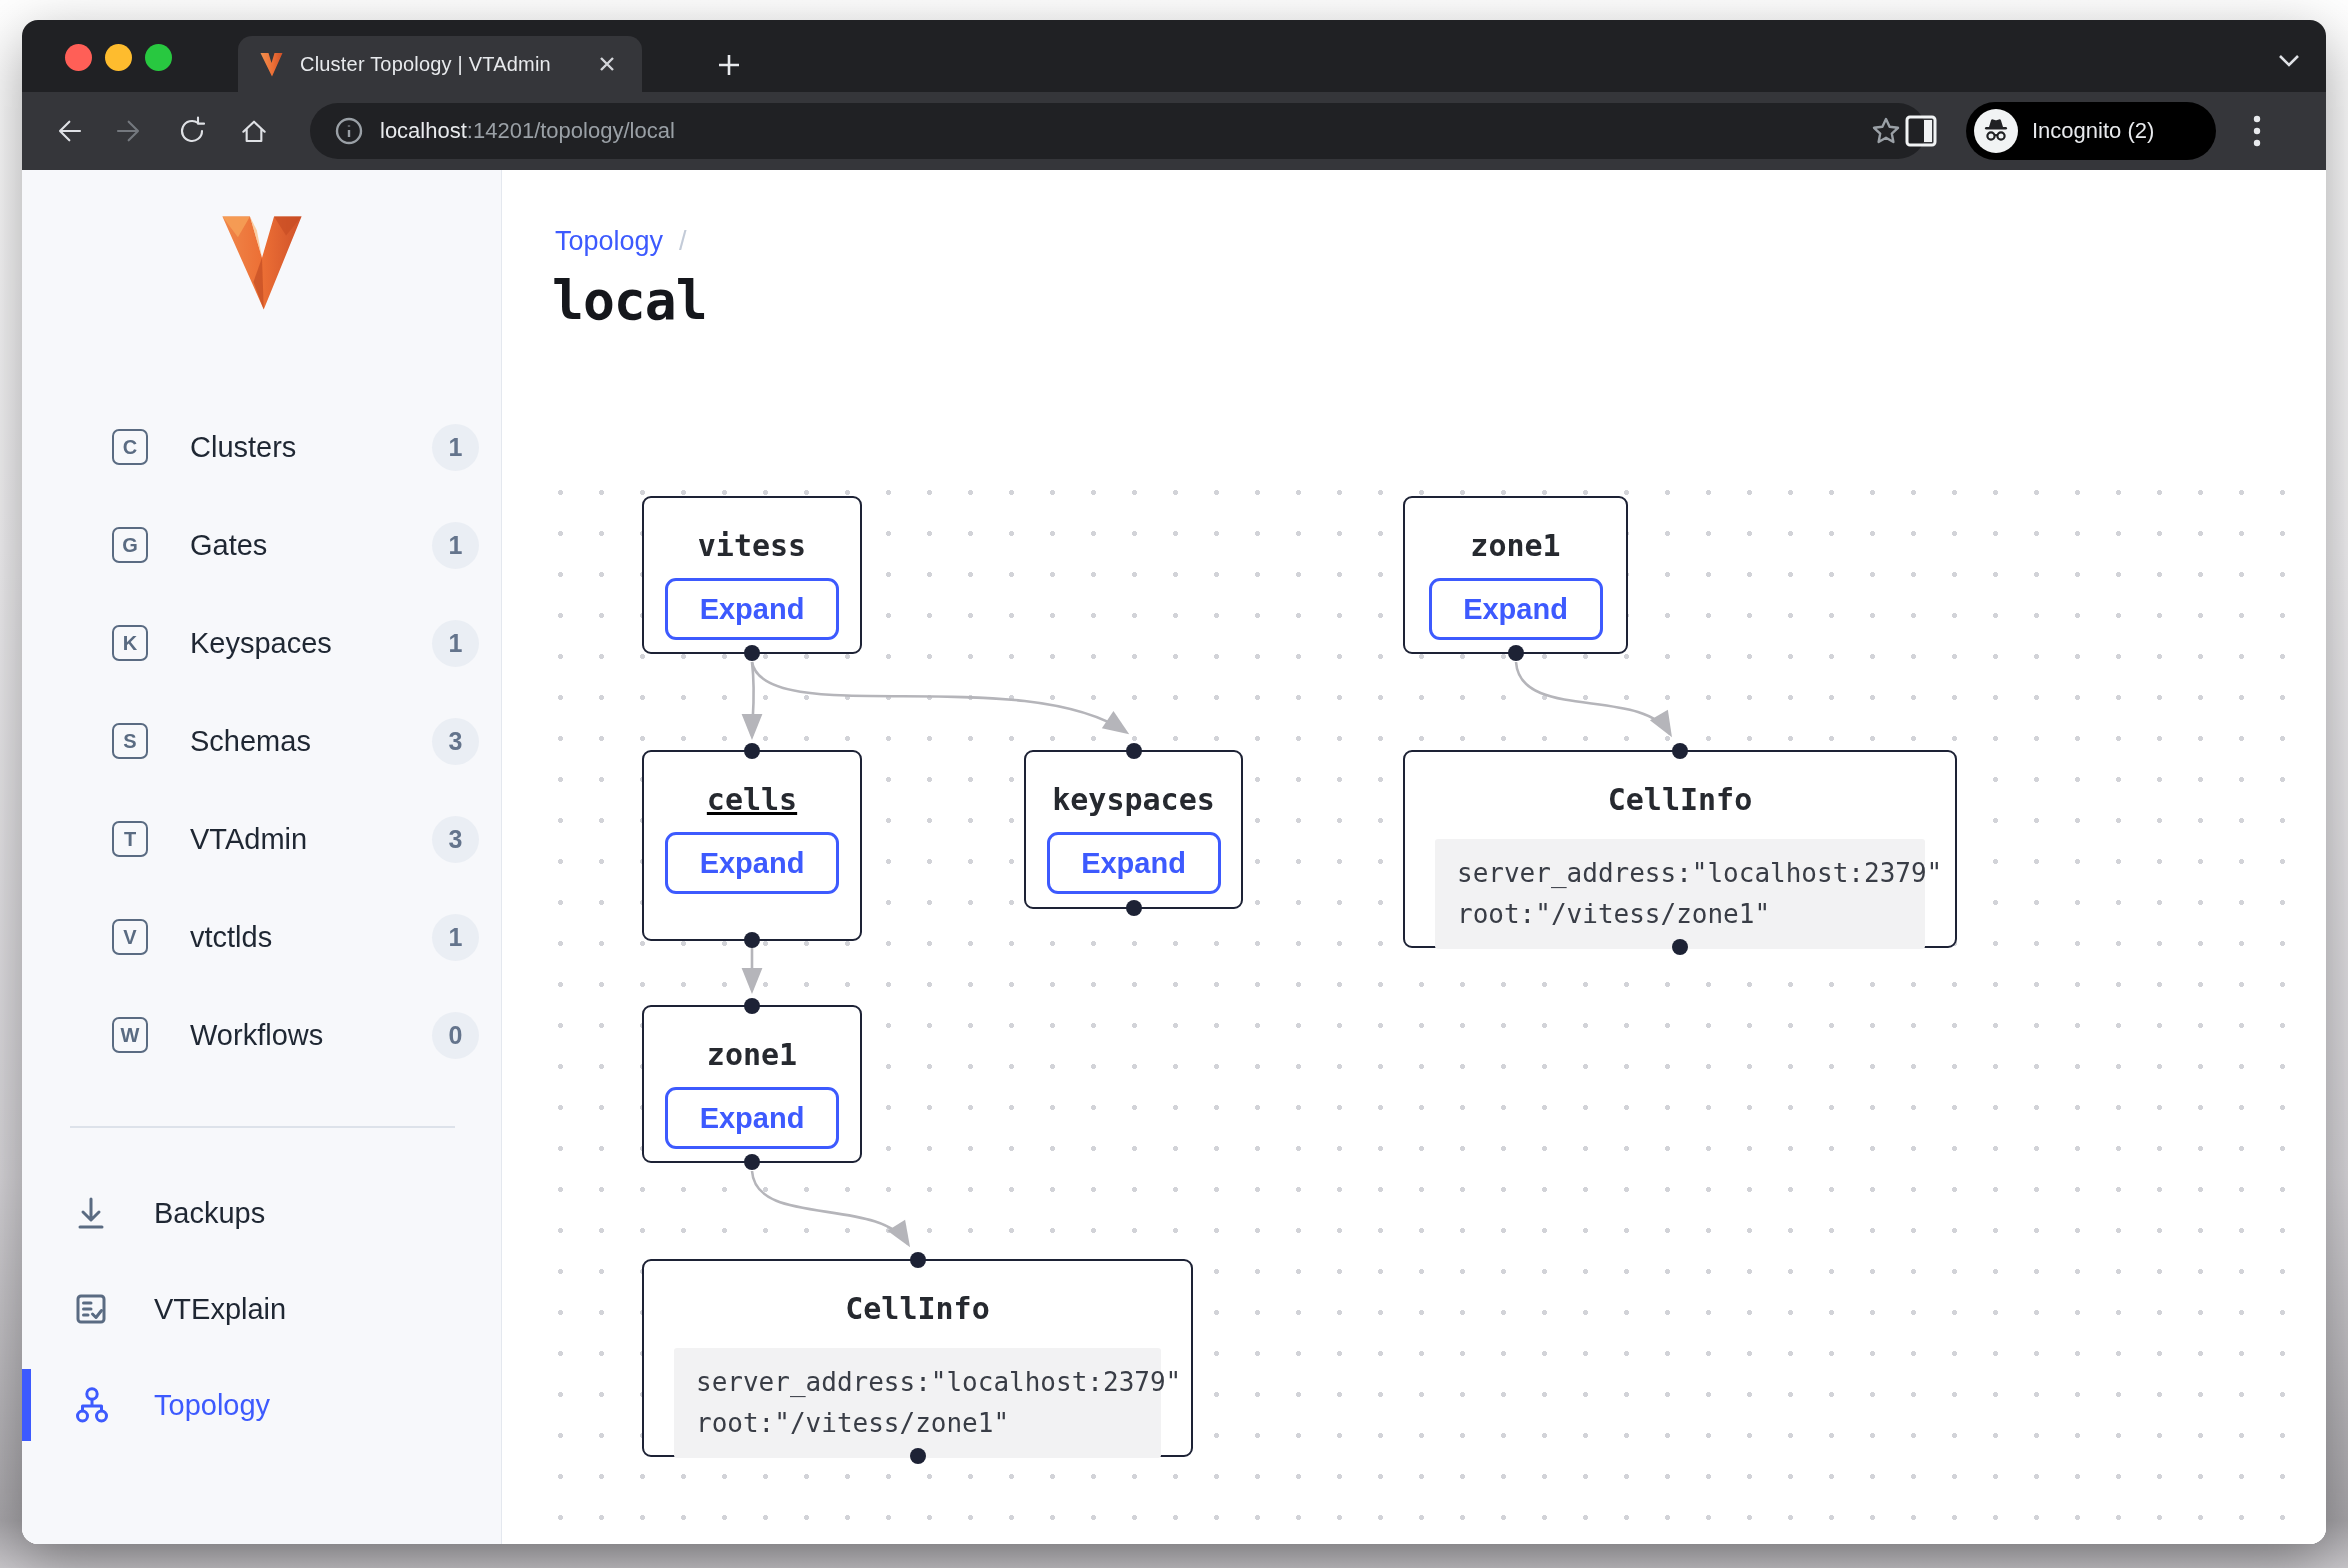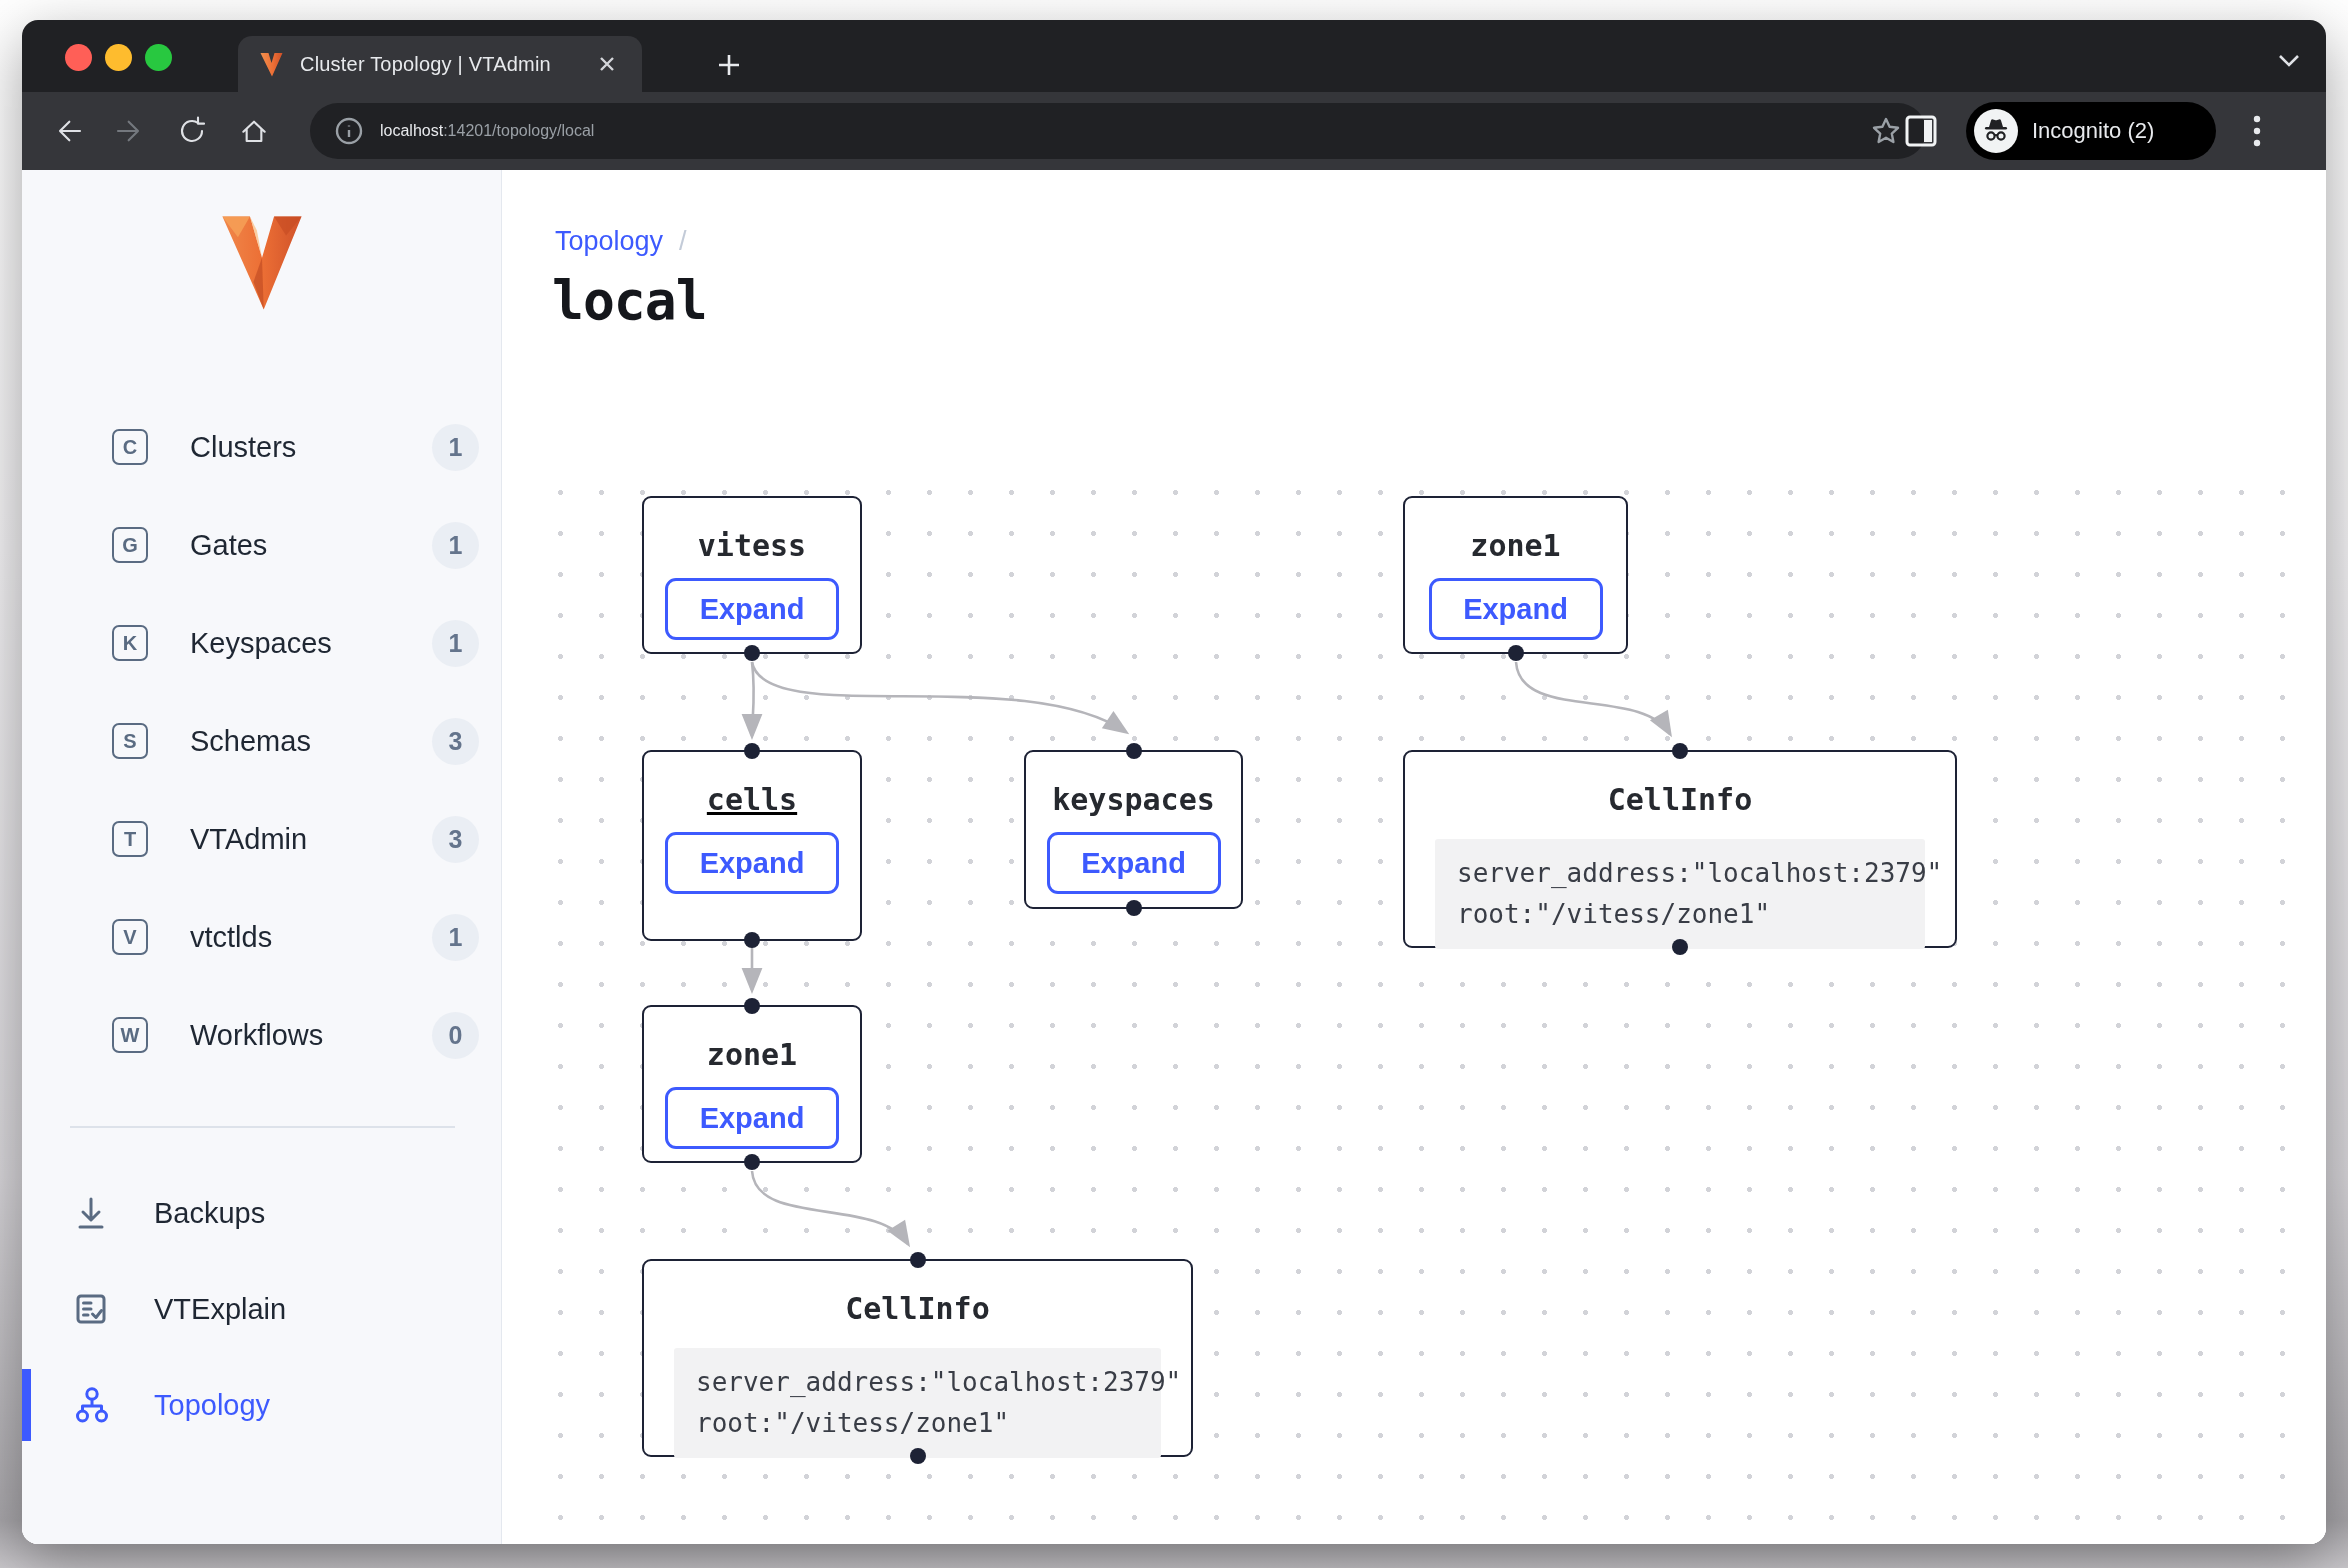--- a/index.html
+++ b/index.html
@@ -37,21 +37,21 @@
   .nav-btn { width:52px; height:52px; display:grid; place-items:center; margin-left:10px; border-radius:50%; }
   .nav-btn:first-child { margin-left:20px; }
   .nav-btn svg { width:32px; height:32px; fill:none; stroke:#dfe1e5; stroke-width:3.2; stroke-linecap:round; stroke-linejoin:round; }
   .nav-btn.disabled svg { stroke:#74787e; }
   .omnibox {
     position:absolute; left:288px; top:11px; width:1616px; height:56px;
     background:#202124; border-radius:28px; display:flex; align-items:center; padding:0 24px;
   }
   .omnibox .info-icon { width:30px; height:30px; margin-right:16px; flex:0 0 auto; }
   .omnibox .info-icon svg { width:100%; height:100%; fill:none; stroke:#9aa0a6; stroke-width:2.4; }
-  .url { font-size:16px; white-space:nowrap; flex:1 1 auto; overflow:hidden; }
+  .url { font-size:22px; white-space:nowrap; flex:1 1 auto; overflow:hidden; }
   .url .host { color:#e8eaed; }
   .url .rest { color:#9aa0a6; }
   .star-icon { width:32px; height:32px; flex:0 0 auto; }
   .star-icon svg { width:100%; height:100%; fill:none; stroke:#9aa0a6; stroke-width:2.4; stroke-linejoin:round; }
   .panel-icon { position:absolute; right:388px; top:22px; width:34px; height:34px; }
   .panel-icon svg { width:100%; height:100%; }
   .incog-pill {
     position:absolute; right:110px; top:10px; height:58px; min-width:250px;
     background:#000000; border-radius:29px; display:flex; align-items:center; padding:0 24px 0 8px; gap:14px;
   }

